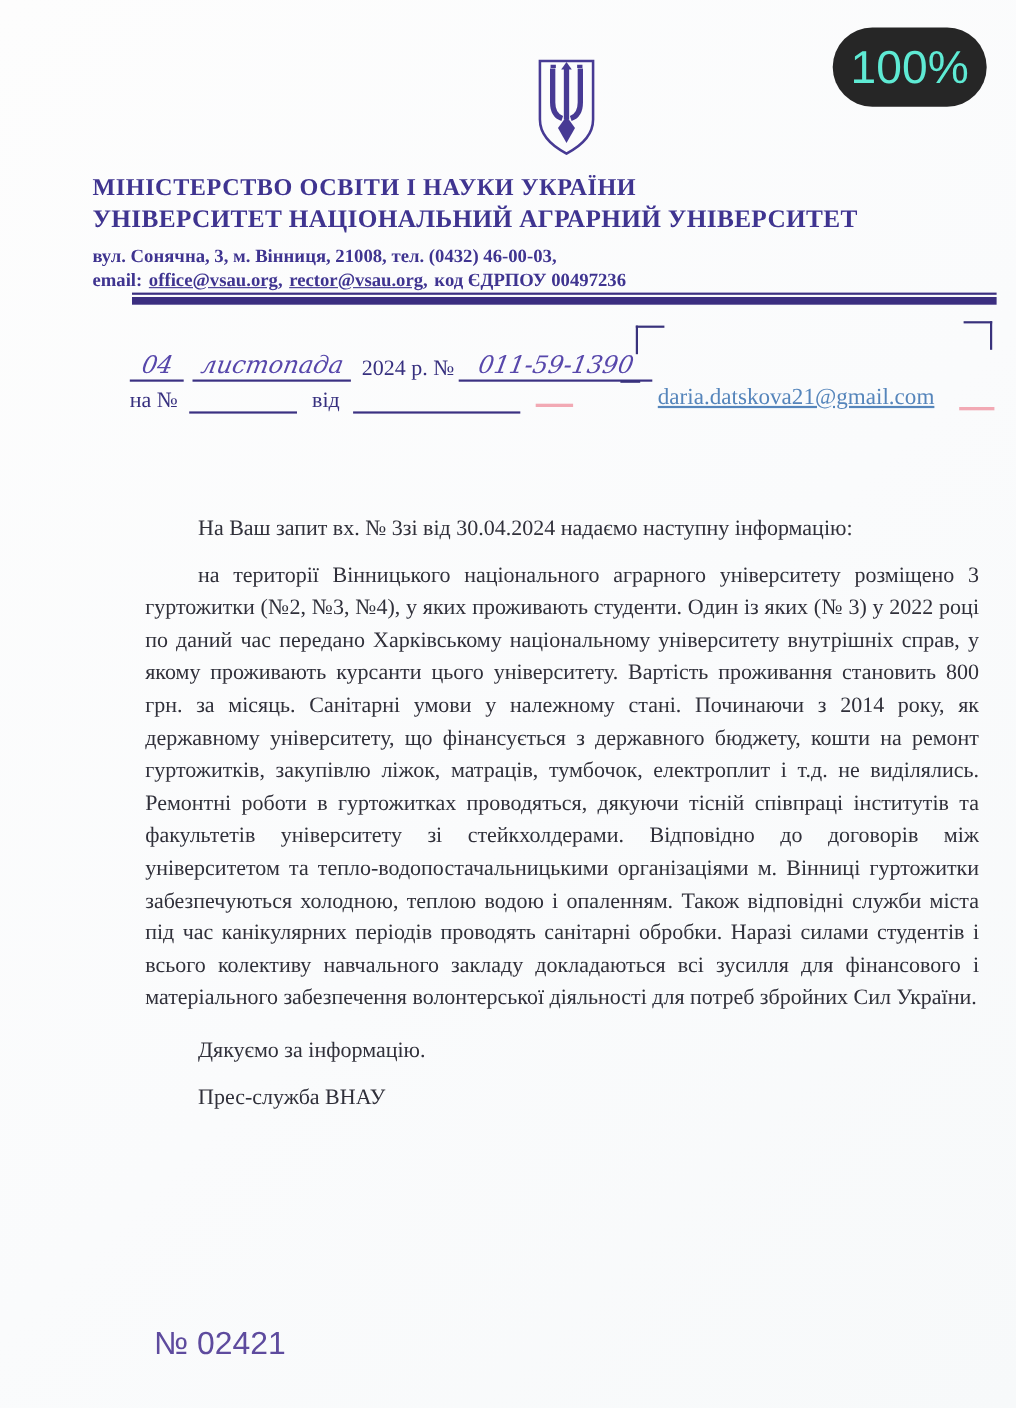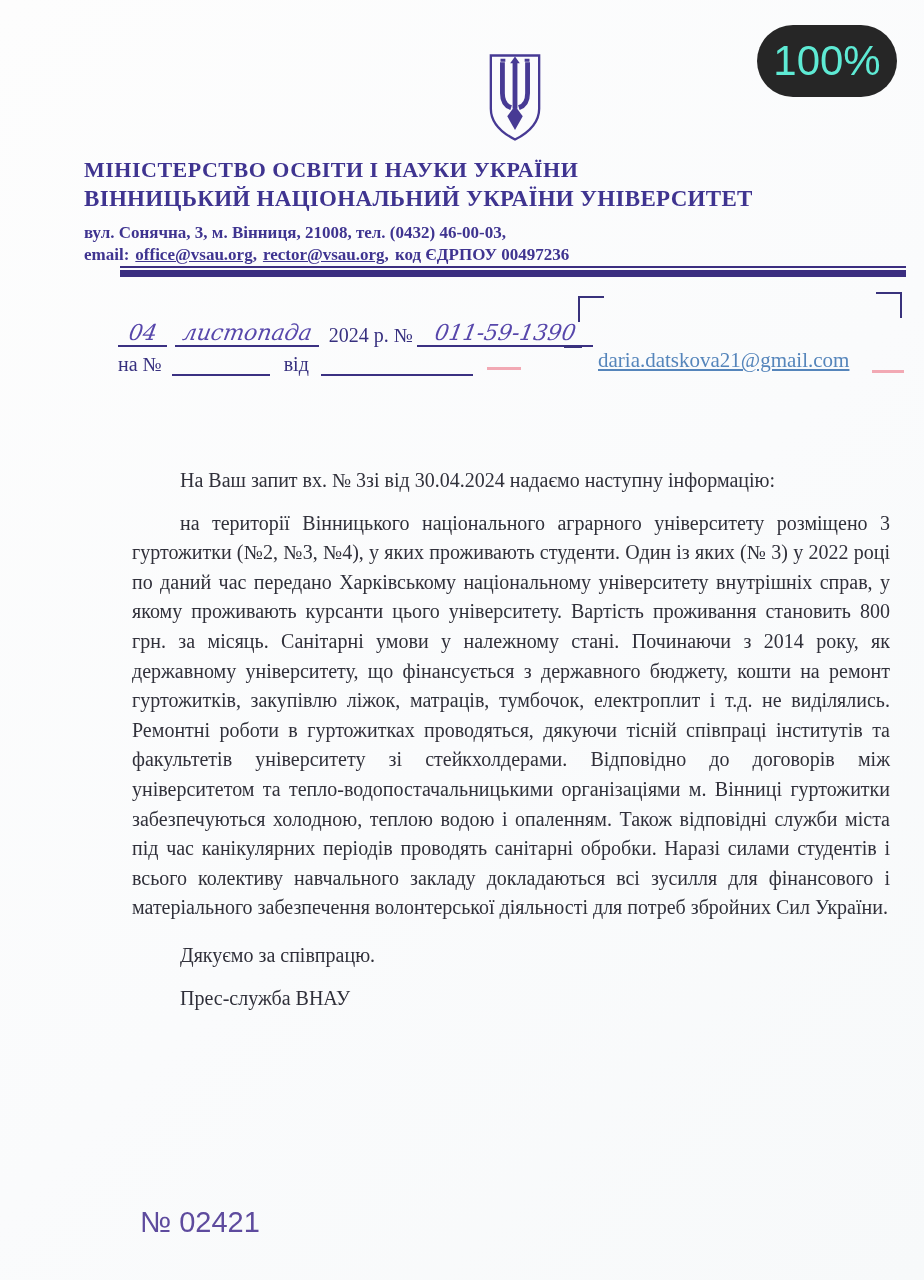--- a/index.html
+++ b/index.html
@@ -91,21 +91,21 @@
       <path d="M43 10 V42 Q43 54 34 57" fill="none" stroke="#473a94" stroke-width="5"></path>
       <path d="M30 9 V58" fill="none" stroke="#473a94" stroke-width="5"></path>
       <path d="M30 4 L25 11 H35 Z" fill="#473a94"></path>
       <path d="M15 8 h5 M40 8 h5" stroke="#473a94" stroke-width="3"></path>
       <path d="M30 55 L38 66 L30 80 L22 66 Z" fill="#473a94"></path>
     </svg>
   </div>
 
   <div class="letterhead">
     <div class="lh-line1">МІНІСТЕРСТВО ОСВІТИ І НАУКИ УКРАЇНИ</div>
-    <div class="lh-line2">ВІННИЦЬКИЙ НАЦІОНАЛЬНИЙ УКРАЇНИ УНІВЕРСИТЕТ</div>
+    <div class="lh-line2">УНІВЕРСИТЕТ НАЦІОНАЛЬНИЙ АГРАРНИЙ УНІВЕРСИТЕТ</div>
     <div class="lh-line3">вул. Сонячна, 3, м. Вінниця, 21008, тел. (0432) 46-00-03,</div>
     <div class="lh-line4">
       <span class="lbl">email:</span><span class="u">office@vsau.org,</span><span class="u">rector@vsau.org,</span><span>код ЄДРПОУ 00497236</span>
     </div>
   </div>
 
   <div class="rule">
     <div class="thin"></div>
       <div class="gap"></div>
       <div class="thick"></div>
@@ -131,21 +131,21 @@
     <span class="br br-tl"></span>
     <span class="br br-tr"></span>
     <span class="mark-left"></span>
     <div class="rec-email">daria.datskova21@gmail.com</div>
     <span class="pink-dash-r"></span>
   </div>
 
   <div class="letter-body">
     <p>На Ваш запит вх. № 3зі від 30.04.2024 надаємо наступну інформацію:</p>
     <p>на території Вінницького національного аграрного університету розміщено 3 гуртожитки (№2, №3, №4), у яких проживають студенти. Один із яких (№ 3) у 2022 році по даний час передано Харківському національному університету внутрішніх справ, у якому проживають курсанти цього університету. Вартість проживання становить 800 грн. за місяць. Санітарні умови у належному стані. Починаючи з 2014 року, як державному університету, що фінансується з державного бюджету, кошти на ремонт гуртожитків, закупівлю ліжок, матраців, тумбочок, електроплит і т.д. не виділялись. Ремонтні роботи в гуртожитках проводяться, дякуючи тісній співпраці інститутів та факультетів університету зі стейкхолдерами. Відповідно до договорів між університетом та тепло-водопостачальницькими організаціями м. Вінниці гуртожитки забезпечуються холодною, теплою водою і опаленням. Також відповідні служби міста під час канікулярних періодів проводять санітарні обробки. Наразі силами студентів і всього колективу навчального закладу докладаються всі зусилля для фінансового і матеріального забезпечення волонтерської діяльності для потреб збройних Сил України.</p>
-    <p class="closing">Дякуємо за співпрацю.</p>
+    <p class="closing">Дякуємо за інформацію.</p>
     <p class="signature">Прес-служба ВНАУ</p>
   </div>
 
   <div class="footer-num">№ 02421</div>
 
   <div class="zoom-badge">100%</div>
 
 </div>
 
 </body></html>

